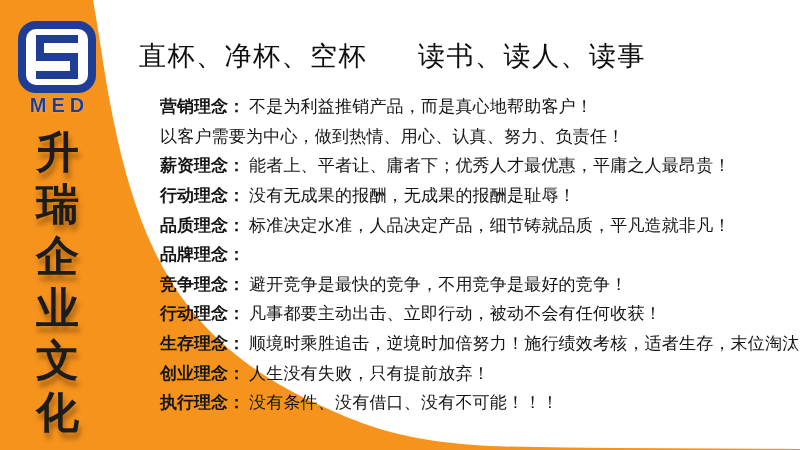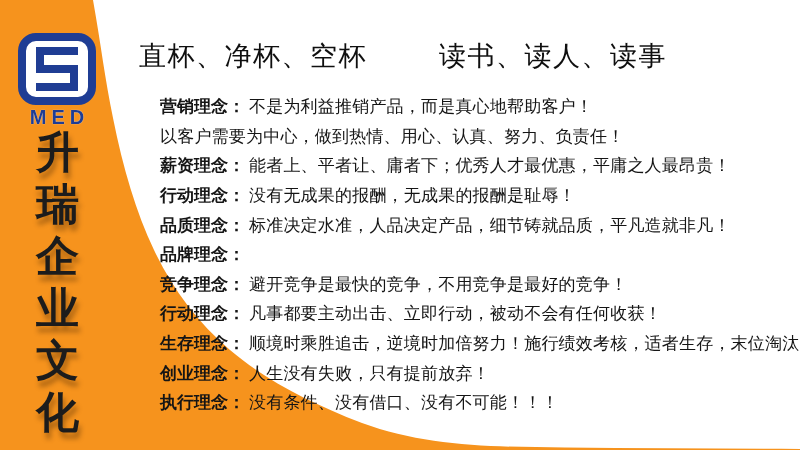--- a/index.html
+++ b/index.html
@@ -1,35 +1,35 @@
 <!DOCTYPE html>
 <html><head>
 <meta charset="utf-8">
 <style>
   html,body{margin:0;padding:0;background:#e8e8e8;}
   .stage{
     position:relative;width:800px;height:450px;background:#ffffff;overflow:hidden;
     font-family:"Liberation Serif",serif;
   }
   .swoosh{position:absolute;left:0;top:0;width:800px;height:450px;z-index:0;}
-  .logo{position:absolute;left:16px;top:32px;width:82px;text-align:center;z-index:2;}
+  .logo{position:absolute;left:16px;top:20px;width:82px;text-align:center;z-index:2;}
   .logo svg{display:block;margin:0 auto;}
   .brand{
     font-family:"Liberation Sans",sans-serif;font-weight:bold;font-size:20px;
     letter-spacing:5px;padding-left:5px;margin-top:1px;line-height:1;
     text-shadow:0 0 1px #ffffff;
   }
   .vtitle{
     position:absolute;left:36px;top:131px;height:303px;z-index:2;
     display:flex;flex-direction:column;justify-content:space-between;align-items:center;
     font-family:"Liberation Sans",sans-serif;font-weight:bold;font-size:43px;line-height:1;
     color:#1c1c1c;text-shadow:2px 6px 5px rgba(60,30,0,0.40);
   }
   .title{
-    position:absolute;left:139px;top:40px;z-index:2;display:flex;gap:72px;
+    position:absolute;left:139px;top:40px;z-index:2;display:flex;gap:51px;
     font-size:27px;letter-spacing:1.5px;color:#0f0f0f;white-space:nowrap;line-height:1.2;
   }
   .list{
     position:absolute;left:160px;top:92px;z-index:2;display:flex;flex-direction:column;
   }
   .row{
     height:29.6px;display:flex;align-items:center;white-space:nowrap;
     font-size:17px;color:#151515;line-height:1;
   }
   .lbl{font-weight:bold;margin-right:4px;}

